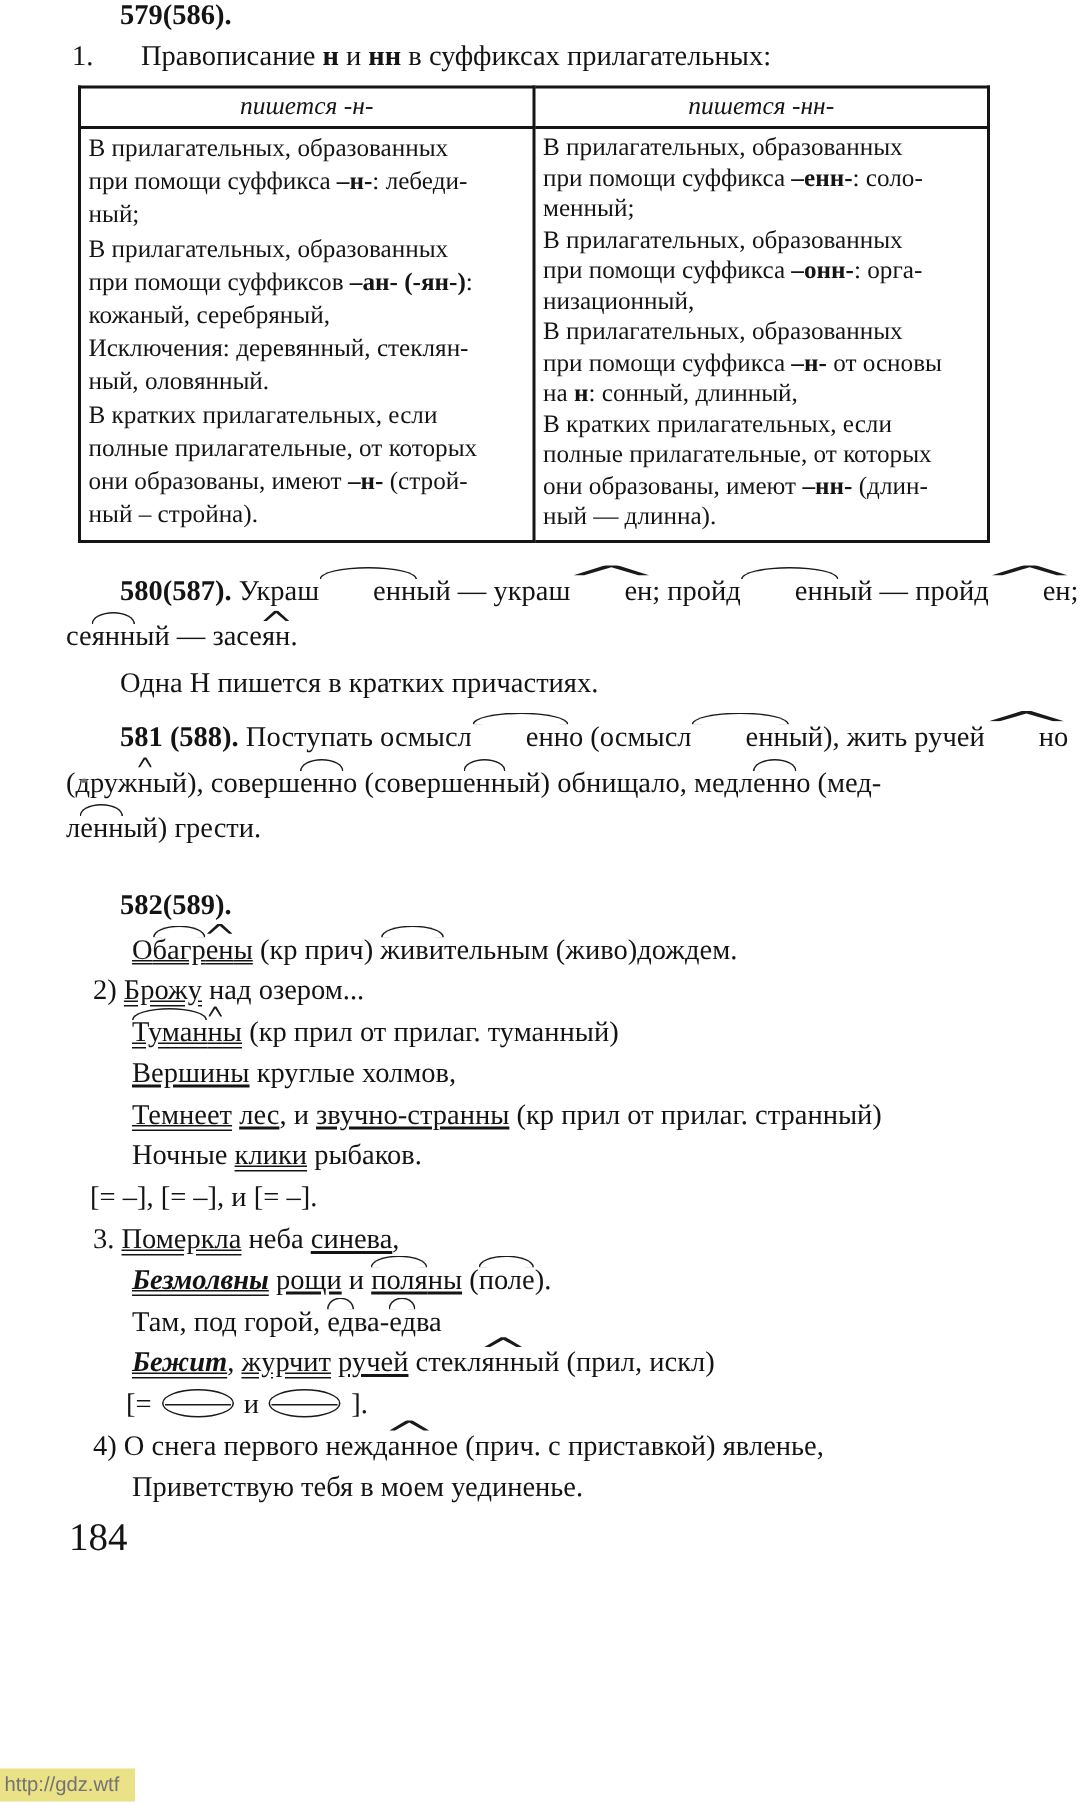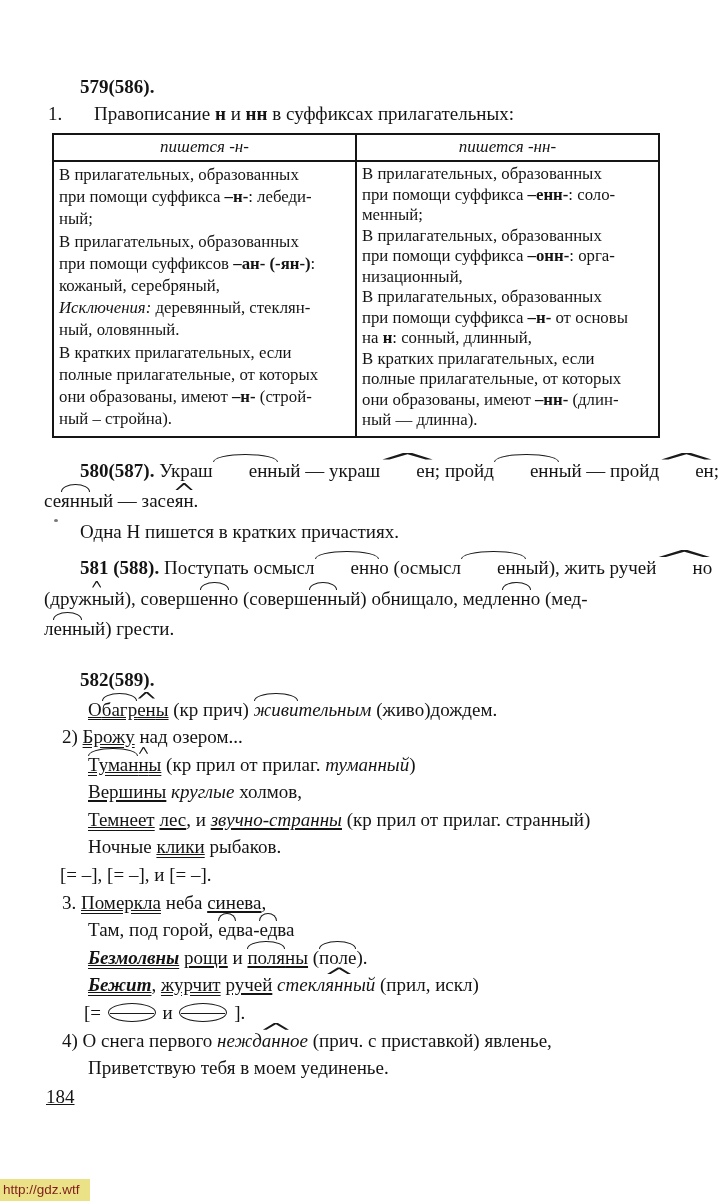--- a/index.html
+++ b/index.html
@@ -6,21 +6,21 @@
   .page{
     position:relative;
     width:721px;height:1203px;
     background:#ffffff;
     color:#141414;
     font-family:"Liberation Serif","DejaVu Serif",serif;
     overflow:hidden;
   }
   
   .b{font-weight:700;}
-  .i{font-style:italic;text-align:right;}
+  .i{text-align:right;}
   .bi{font-weight:700;font-style:italic;}
   .u1{text-decoration-line:underline;text-decoration-thickness:1.5px;text-underline-offset:2px;}
   .u2{text-decoration-line:underline;text-decoration-style:double;text-underline-offset:1px;}
   .ln{white-space:nowrap;}
   
   .arc,.hat{position:relative;display:inline-block;line-height:1;}
   .arc::before{
     content:"";position:absolute;left:0;right:0;top:-7px;height:7px;
     border:1.6px solid #1a1a1a;border-bottom:none;
     border-radius:50% 50% 0 0 / 100% 100% 0 0;
@@ -30,21 +30,21 @@
     clip-path:polygon(0 100%,44% 0,56% 0,100% 100%,86% 100%,50% 24%,14% 100%);
   }
   .oval{
     display:inline-block;width:46px;height:17px;position:relative;
     border:1.7px solid #1a1a1a;border-radius:50%;
     vertical-align:-3px;margin:0 2px;
   }
   .oval::after{content:"";position:absolute;left:1px;right:1px;top:50%;height:1.5px;background:#1a1a1a;}
   
   .ex-number{font-weight:700;font-size:19px;margin-left:80px;}
-  #ex579{padding-top:76px;}
+  #ex579{}
   #heading579{font-size:19px;margin:5px 0 8px 48px;}
   .mk{display:inline-block;width:46px;}
   table.rules{
     border-collapse:collapse;table-layout:fixed;
     margin-left:52px;width:608px;
   }
   table.rules th,table.rules td{border:2px solid #151515;vertical-align:top;}
   table.rules th{
     font-weight:400;font-style:italic;font-size:17px;
     text-align:center;padding:2px 2px 3px 2px;
@@ -55,25 +55,25 @@
   .para{font-size:19px;line-height:30.5px;margin-left:44px;}
   .para .ind0{text-indent:36px;}
   #ex580{margin-top:18px;}
   #ex581{margin-top:6px;}
   #title582{margin-top:24px;}
   #ex582{font-size:19px;line-height:27.6px;padding-left:62px;margin-top:5px;}
   #ex582 .ind0{margin-left:0;}
   #ex582 .ind1{margin-left:26px;}
   #ex582 .ind2{margin-left:-2px;}
   #ex582 .ind3{margin-left:22px;}
-  .page-number{font-size:19px;margin:4px 0 0 46px;text-decoration:underline;}
+  .page-number{font-size:26px;margin:4px 0 0 46px;}
   .watermark{
     position:absolute;left:0;bottom:2px;
     font-family:"Liberation Sans","DejaVu Sans",sans-serif;
-    font-size:13.5px;color:#7f1d1d;text-decoration:none;
+    font-size:13.5px;color:#737373;text-decoration:none;
     background:#ebe187;padding:3px 10px 4px 3px;
   }
   .artifact-dot{position:absolute;left:54px;top:519px;width:4px;height:3px;background:#777;border-radius:50%;}
 </style>
 </head>
 <body>
 
 <div class="page">
 
   <div id="ex579">
@@ -139,22 +139,22 @@
   <div id="title582" class="ex-number">582(589).</div>
   <div id="ex582">
       <div class="ln ind1"><span class="u2">О</span><span class="u2 arc">багр</span><span class="u2 hat">ен</span><span class="u2">ы</span><span> (кр прич) </span><span class="i arc">живи</span><span class="i">тельным</span><span> (живо)дождем.</span></div>
       <div class="ln ind0"><span>2) </span><span class="u2">Брожу</span><span> над озером...</span></div>
       <div class="ln ind1"><span class="u2 arc">Туман</span><span class="u2 hat">н</span><span class="u2">ы</span><span> (кр прил от прилаг. </span><span class="i">туманный</span><span>)</span></div>
       <div class="ln ind1"><span class="u1">Вершины</span><span> </span><span class="i">круглые</span><span> холмов,</span></div>
       <div class="ln ind1"><span class="u2">Темнеет</span><span> </span><span class="u1">лес</span><span>, и </span><span class="i u1">звучно-странны</span><span> (кр прил от прилаг. странный)</span></div>
       <div class="ln ind1"><span>Ночные </span><span class="u2">клики</span><span> рыбаков.</span></div>
       <div class="ln ind2"><span>[= –], [= –], и [= –].</span></div>
       <div class="ln ind0"><span>3. </span><span class="u2">Померкла</span><span> неба </span><span class="u1">синева</span><span>,</span></div>
+      <div class="ln ind1"><span class="bi u2">Безмолвны</span><span> </span><span class="u1">рощи</span><span> и </span><span class="u1 arc">поля</span><span class="u1">ны</span><span> (</span><span class="arc">поле</span><span>).</span></div>
       <div class="ln ind1"><span>Там, под горой, </span><span class="arc">ед</span><span>ва-</span><span class="arc">ед</span><span>ва</span></div>
-      <div class="ln ind1"><span class="bi u2">Безмолвны</span><span> </span><span class="u1">рощи</span><span> и </span><span class="u1 arc">поля</span><span class="u1">ны</span><span> (</span><span class="arc">поле</span><span>).</span></div>
       <div class="ln ind1"><span class="bi u2">Бежит</span><span>, </span><span class="u2">журчит</span><span> </span><span class="u1">ручей</span><span> </span><span class="i">стекл</span><span class="i hat">янн</span><span class="i">ый</span><span> (прил, искл)</span></div>
       <div class="ln ind3"><span>[= </span><span class="oval"></span><span> и </span><span class="oval"></span><span> ].</span></div>
       <div class="ln ind0"><span>4) О снега первого </span><span class="i">нежд</span><span class="i hat">анн</span><span class="i">ое</span><span> (прич. с приставкой) явленье,</span></div>
       <div class="ln ind1"><span>Приветствую тебя в моем уединенье.</span></div>
     </div>
 
   <div class="page-number">184</div>
 
   <a href="#" class="watermark">http://gdz.wtf</a>
 </div>

